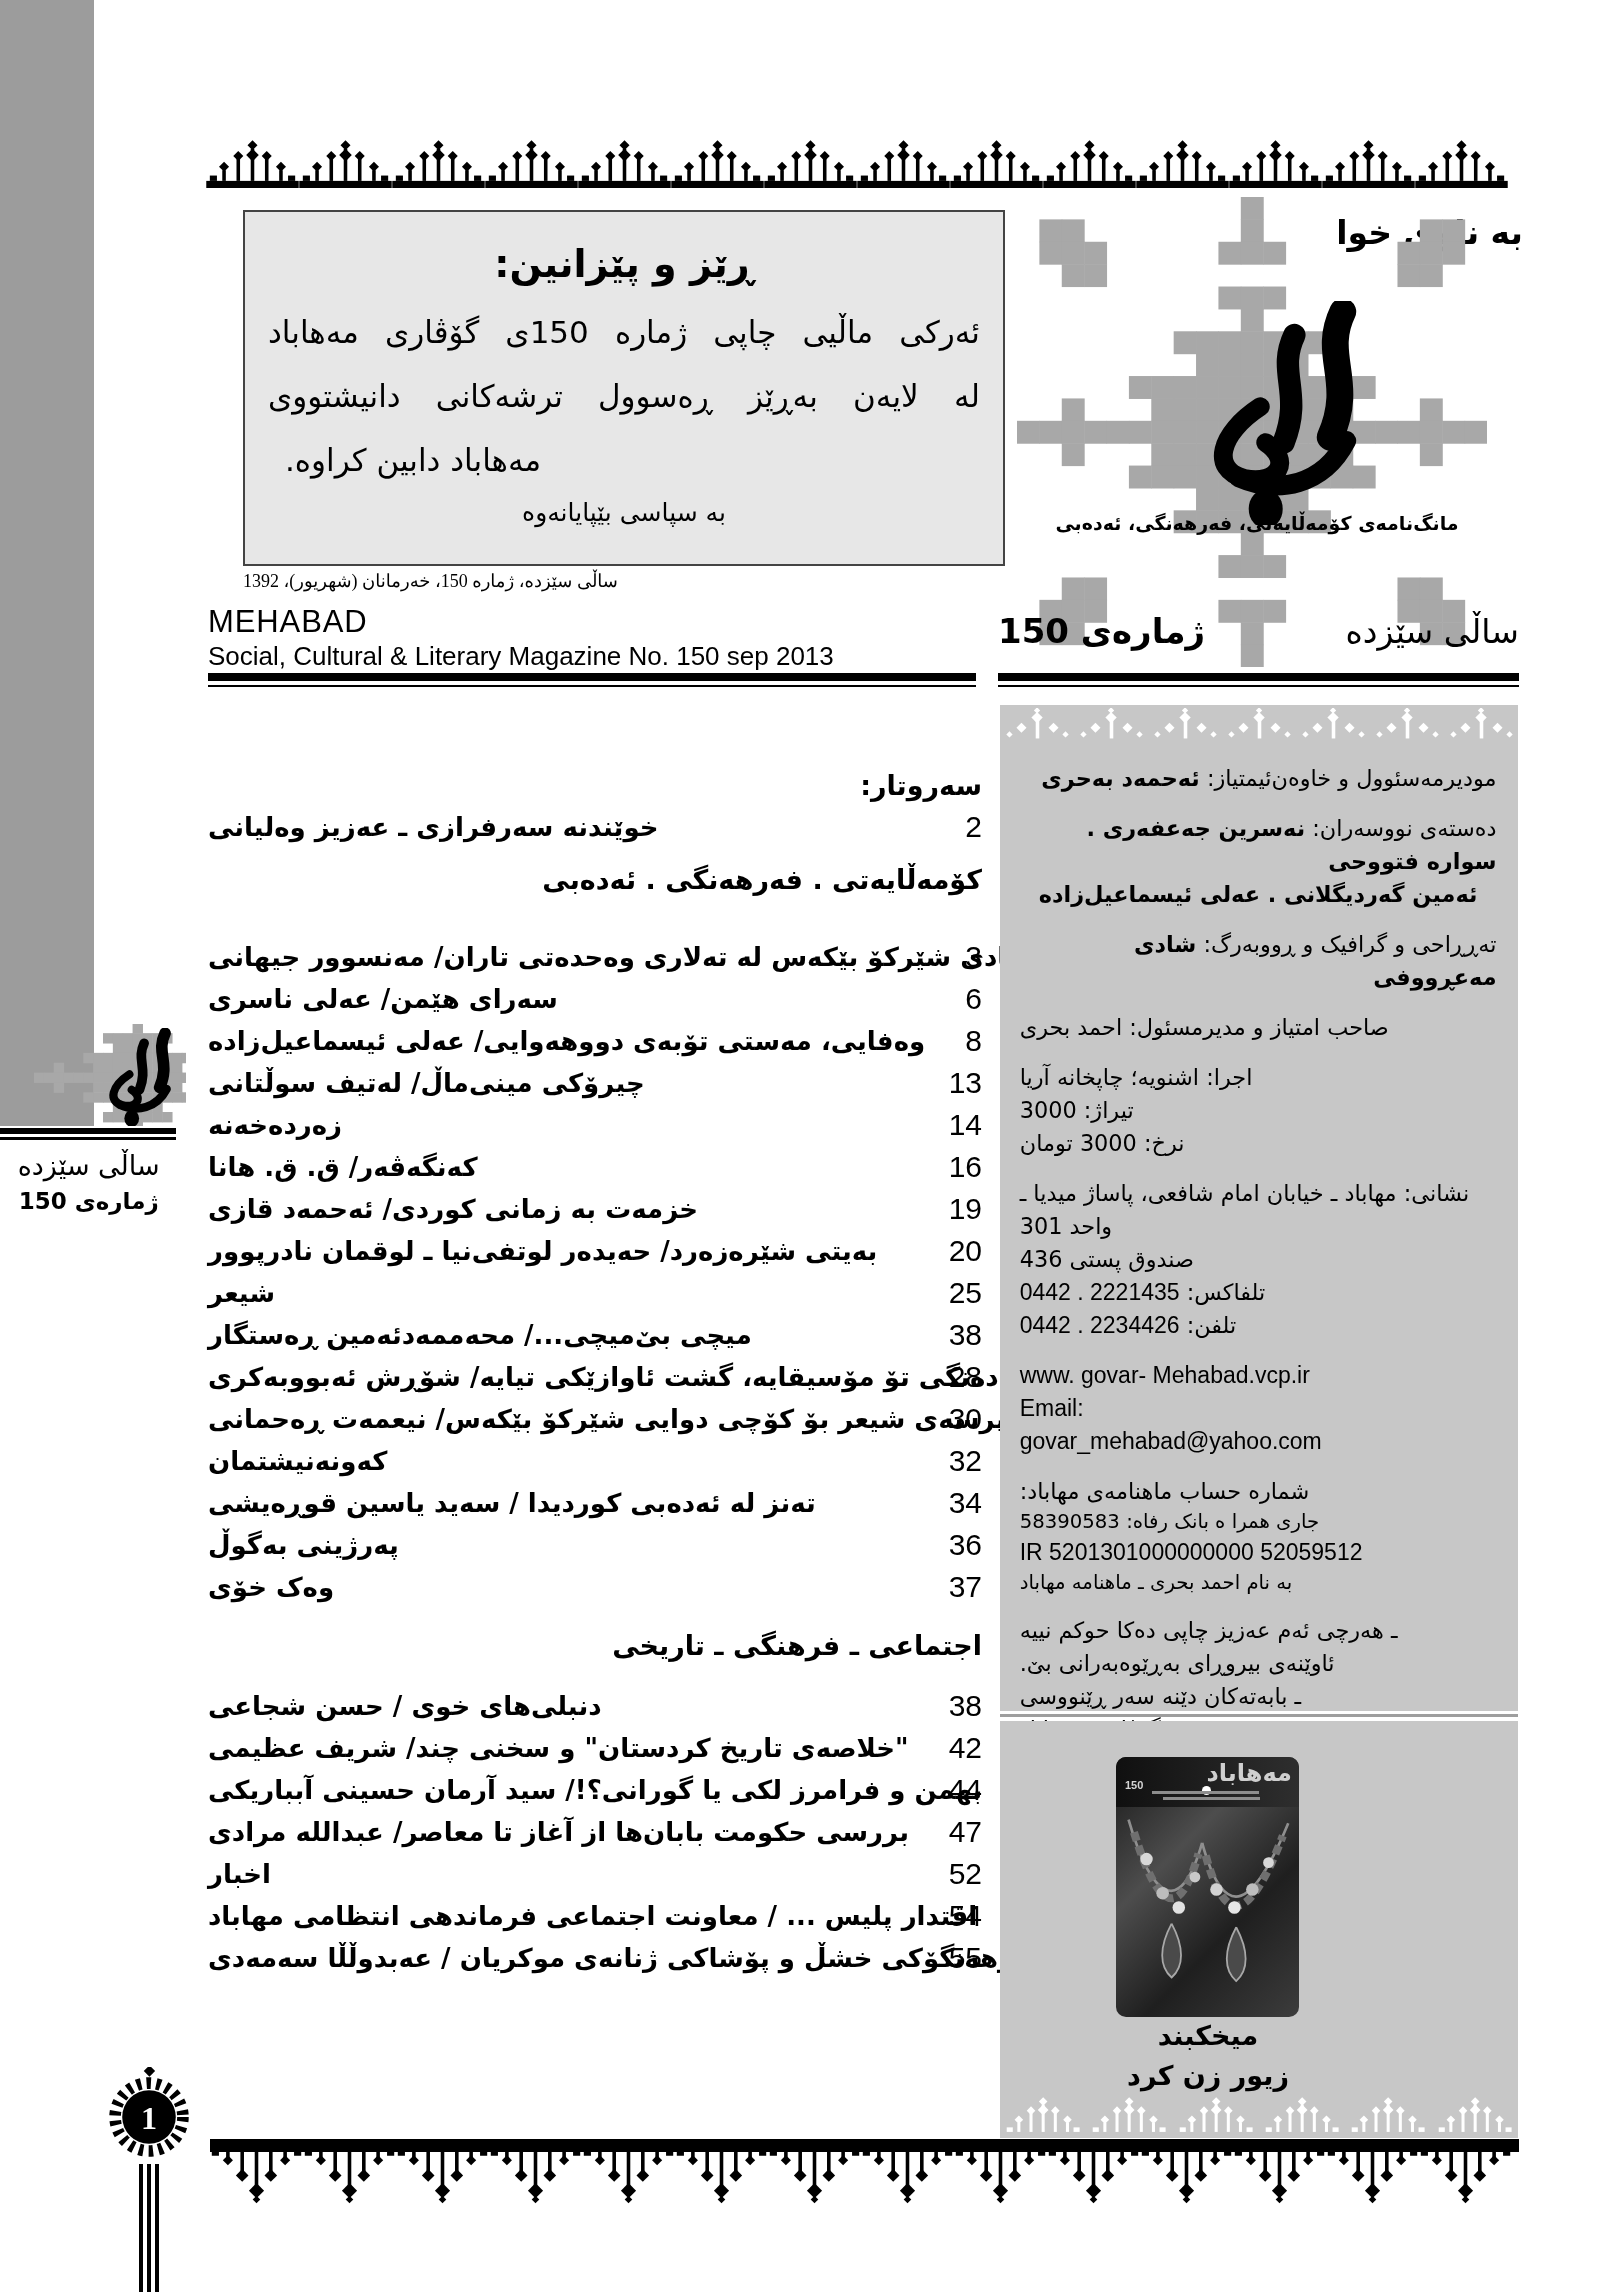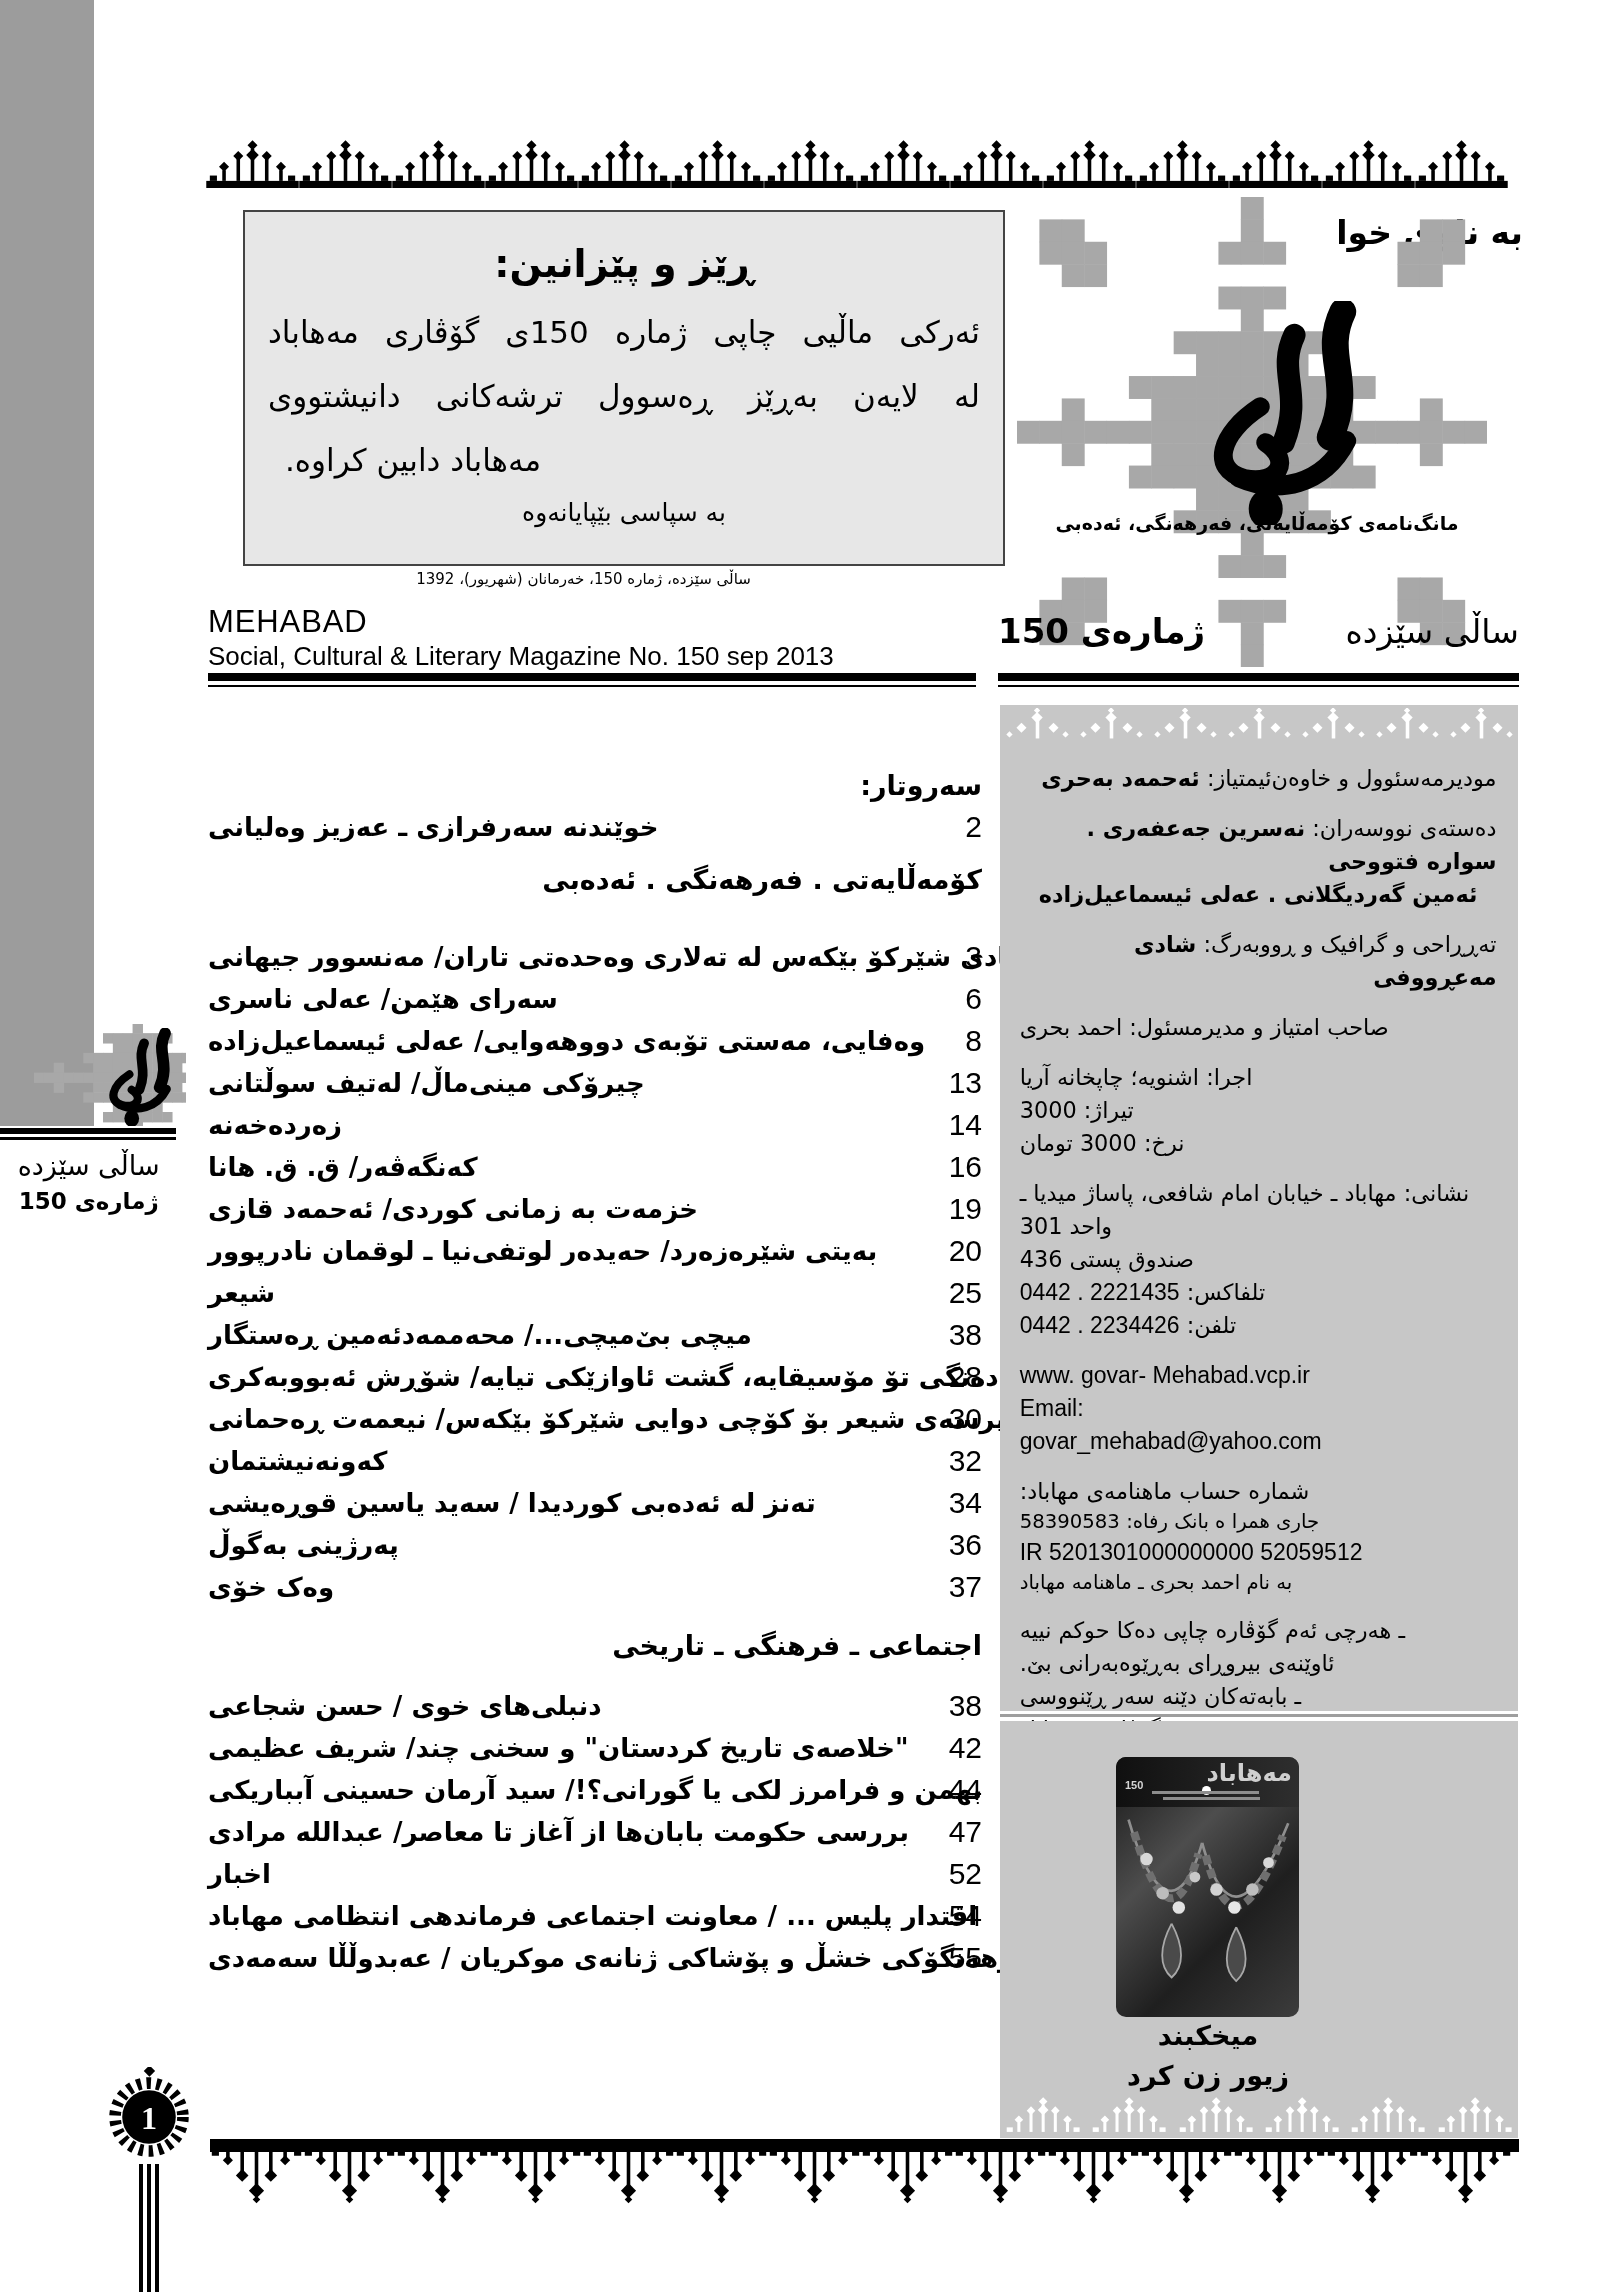--- a/index.html
+++ b/index.html
@@ -21,21 +21,21 @@
   .top-border{left:206px;top:140px;width:1311px;height:48px;white-space:nowrap;overflow:hidden;}
   .top-border svg{display:inline-block;vertical-align:bottom;}
 
   
   .notice-box{left:243px;top:210px;width:762px;height:356px;background:#e7e7e7;border:2.7px solid #444;box-sizing:border-box;}
   .notice-title{margin-top:30px;text-align:center;font-size:38px;font-weight:bold;}
   .notice-line{font-size:31px;padding:0 23px;margin-top:28px;text-align:justify;text-align-last:justify;}
   .notice-line.last{text-align:left;text-align-last:left;padding-left:40px;}
   .notice-thanks{margin-top:19.7px;text-align:center;font-size:25px;}
 
-  .date-line{left:243px;top:570px;width:681px;text-align:center;font-size:15px;}
+  .date-line{left:243px;top:570px;width:681px;text-align:left;font-size:18px;font-family:Liberation Serif, serif;}
   .mehabad-en{left:208px;top:604px;font-size:31px;letter-spacing:0.9px;}
   .mehabad-sub{left:208px;top:641px;font-size:26px;}
   .rule{height:8px;background:#000;}
   .rule2{height:2.7px;background:#000;margin-top:3.6px;}
   .rule-left{left:208px;top:673px;width:768px;}
   .rule-right{left:998px;top:673px;width:521px;}
 
   
   .bismillah{left:1254px;top:213px;width:269px;text-align:right;font-size:33px;font-weight:bold;}
   .logo-star{left:1017px;top:197px;width:475px;height:475px;}
@@ -825,21 +825,21 @@
         <div class="sb-line a-left" dir="rtl"><span>صندوق پستی 436</span></div>
         <div class="sb-line a-left" dir="rtl"><span>تلفاکس: </span><span class="ltr" dir="ltr">0442 . 2221435</span></div>
         <div class="sb-line a-left" dir="rtl"><span>تلفن: </span><span class="ltr" dir="ltr">0442 . 2234426</span></div>
         <div class="sb-line a-left gap" dir="rtl"><span class="ltr" dir="ltr">www. govar- Mehabad.vcp.ir</span></div>
         <div class="sb-line a-left" dir="rtl"><span class="ltr" dir="ltr">Email:</span></div>
         <div class="sb-line a-left" dir="rtl"><span class="ltr" dir="ltr">govar_mehabad@yahoo.com</span></div>
         <div class="sb-line a-left gap" dir="rtl"><span>شماره حساب ماهنامەی مهاباد:</span></div>
         <div class="sb-line a-left small" dir="rtl"><span>جاری همرا ه بانک رفاه: 58390583</span></div>
         <div class="sb-line a-left" dir="rtl"><span class="ltr" dir="ltr">IR 5201301000000000 52059512</span></div>
         <div class="sb-line a-left small" dir="rtl"><span>به نام احمد بحری ـ ماهنامه مهاباد</span></div>
-        <div class="sb-line a-left gap" dir="rtl"><span>ـ هەرچی ئەم گۆڤاره چاپی دەکا حوکم نییه</span></div>
+        <div class="sb-line a-left gap" dir="rtl"><span>ـ هەرچی ئەم عەزیز چاپی دەکا حوکم نییه</span></div>
         <div class="sb-line a-left" dir="rtl"><span>ئاوێنەی بیروڕای بەڕێوەبەرانی بێ.</span></div>
         <div class="sb-line a-left" dir="rtl"><span>ـ بابەتەکان دێنه سەر ڕێنووسی</span></div>
         <div class="sb-line a-left" dir="rtl"><span>گۆڤاری مەهاباد</span></div>
       </div>
   </div>
   <div class="abs divider-line"></div>
 
   <div class="abs sidebar-box2">
     <div class="cover">
       <div class="cover-band">

